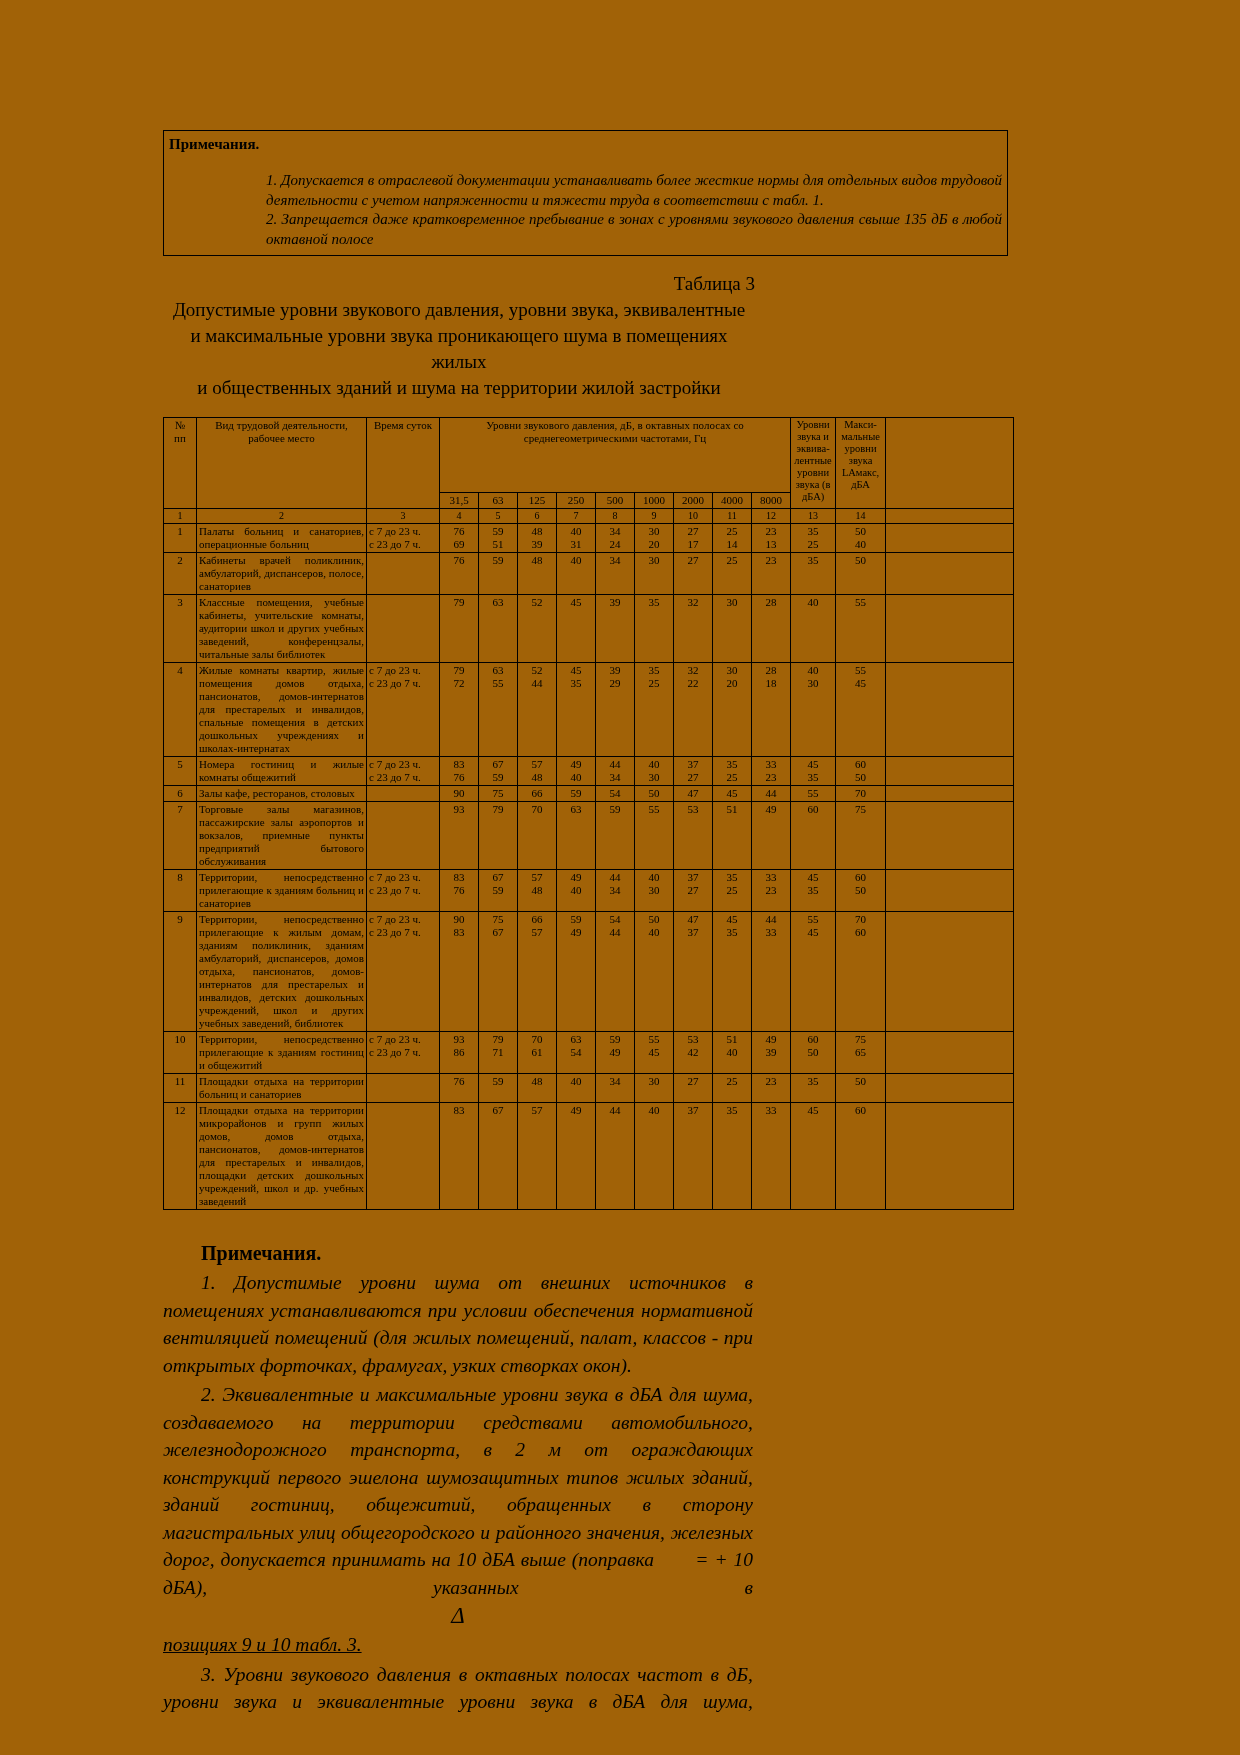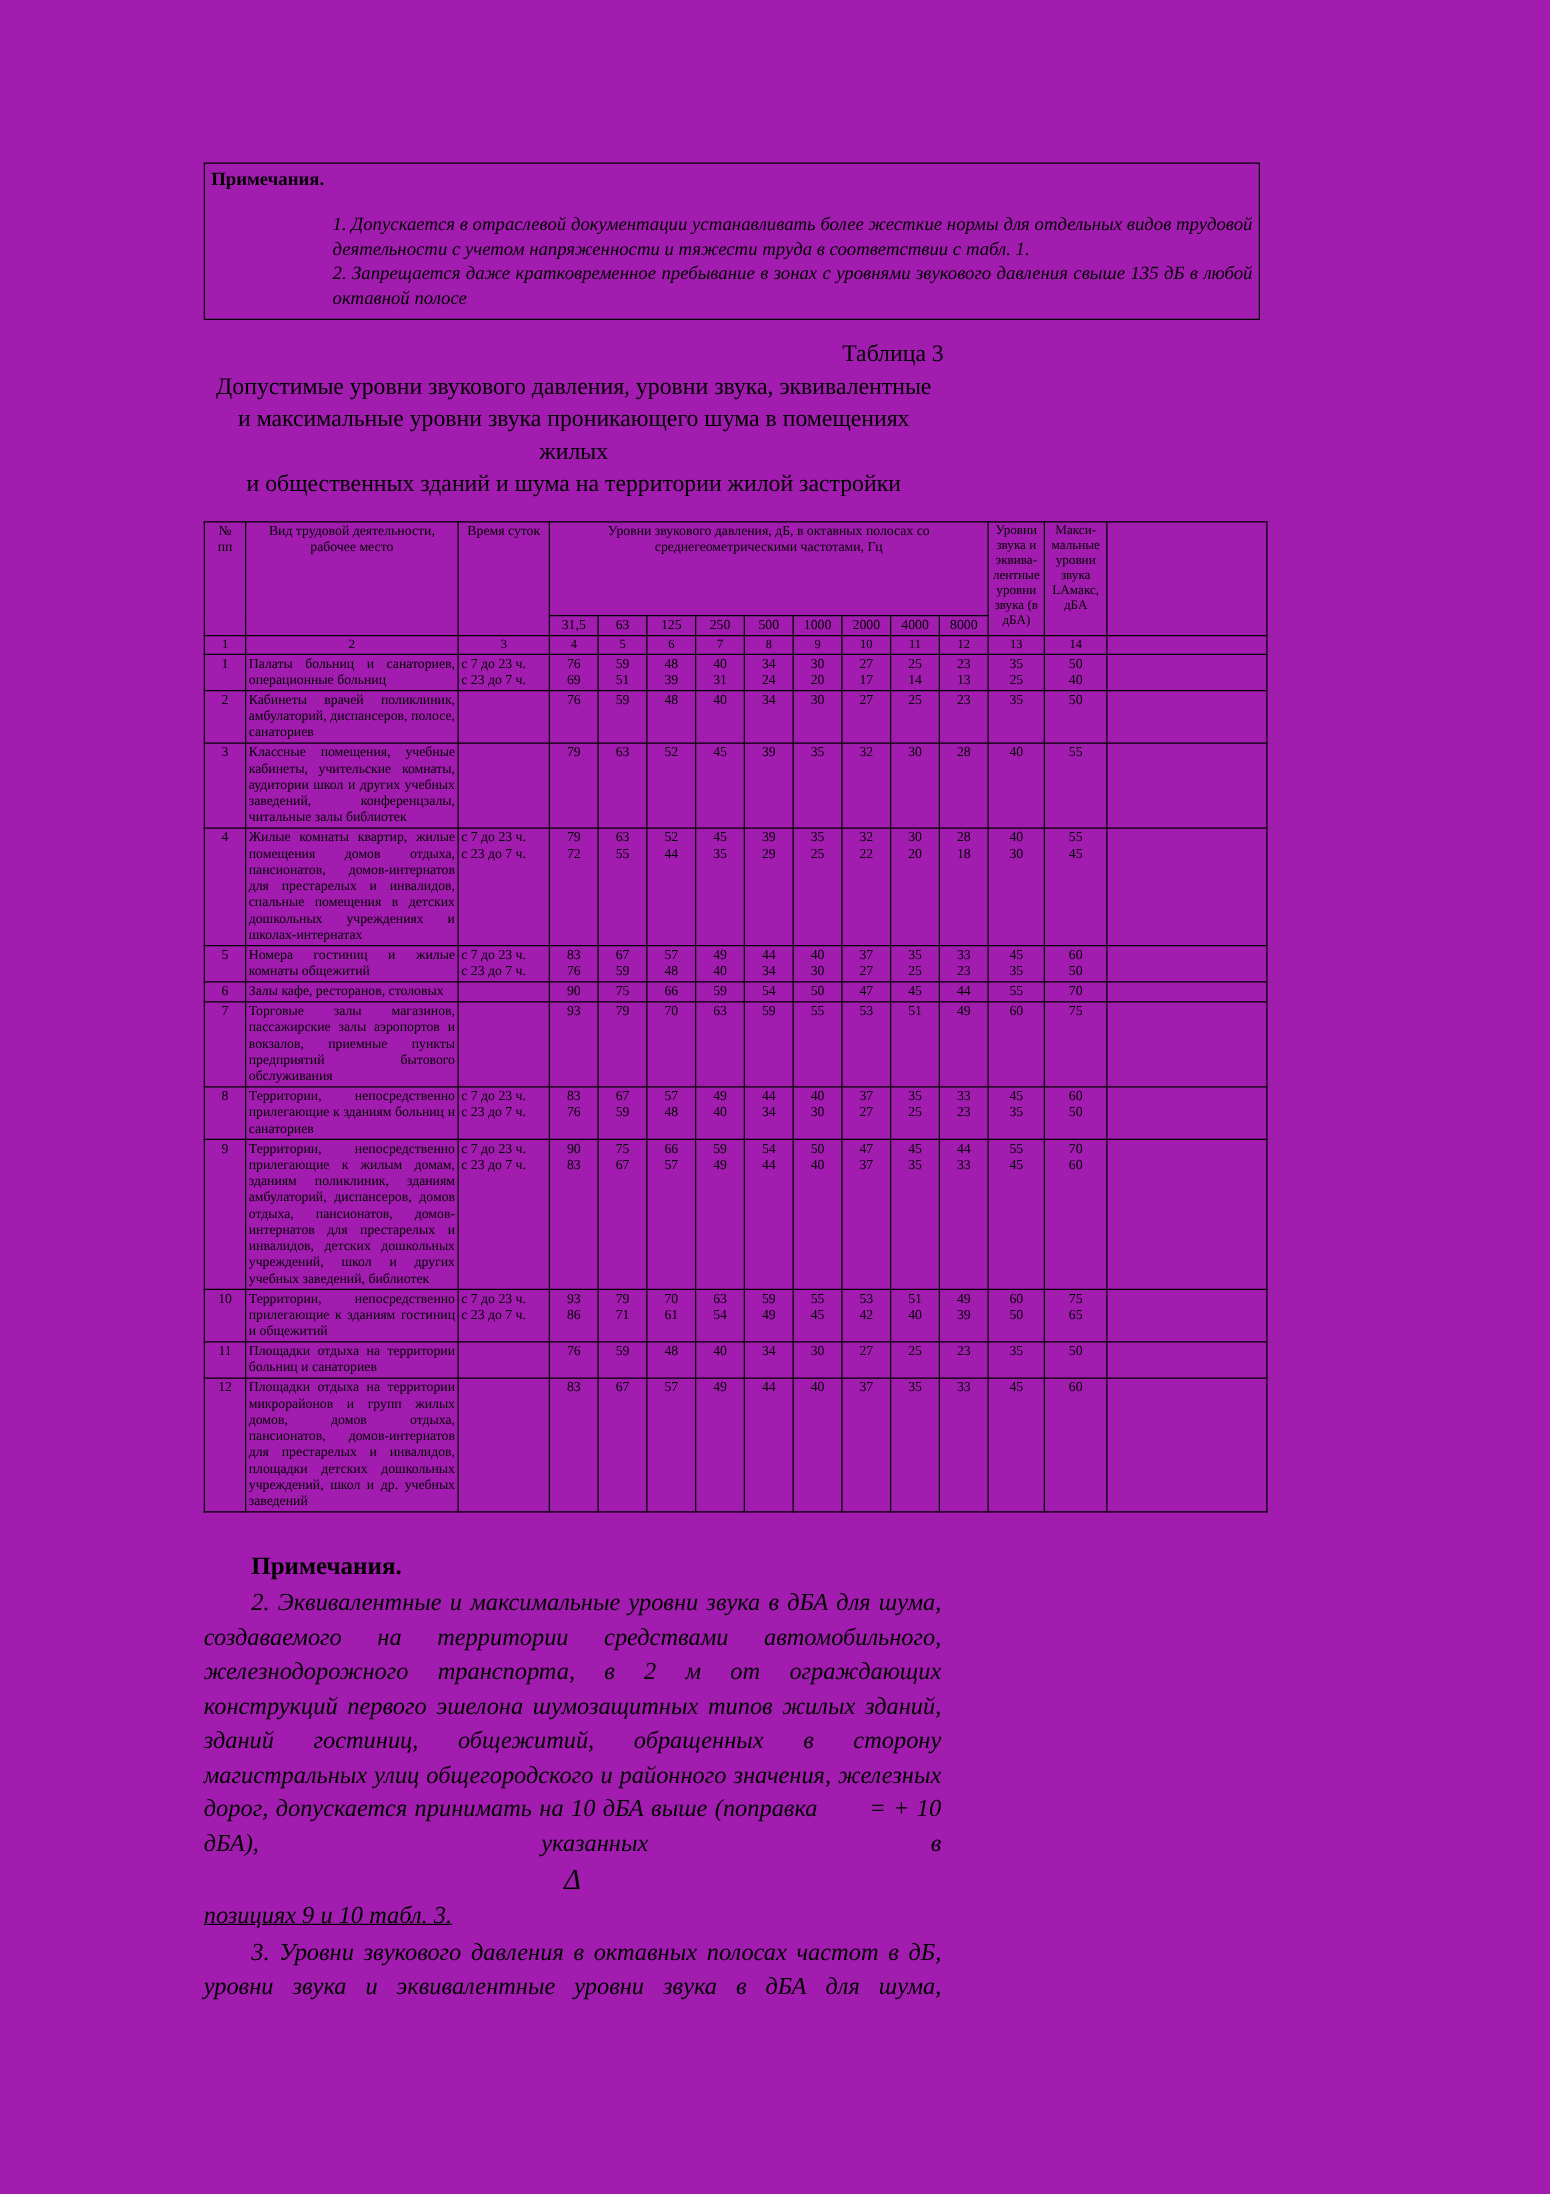--- a/index.html
+++ b/index.html
@@ -1,20 +1,20 @@
 <!DOCTYPE html>
 <html lang="ru"><head>
 <meta charset="utf-8">
 <style>
   html, body { margin: 0; padding: 0; background: #ffffff; }
   .page {
     position: relative;
     width: 1240px;
     height: 1755px;
-    background: #a21caf;
+    background: #a16207;
     color: #000;
     font-family: "Liberation Serif", "DejaVu Serif", serif;
     overflow: hidden;
   }
   .content { margin-left: 163px; width: 850px; }
 
   
   .top-notes {
     margin-top: 130px;
     width: 833px;
@@ -455,20 +455,21 @@
             <td class="pre center">33</td>
             <td class="pre center">45</td>
             <td class="pre center">60</td>
             <td class=""></td>
           </tr>
         </tbody>
     </table>
 
     <div class="bottom">
       <p class="head">Примечания.</p>
+      <p class="para">1. Допустимые уровни шума от внешних источников в помещениях устанавливаются при условии обеспечения нормативной вентиляцией помещений (для жилых помещений, палат, классов - при открытых форточках, фрамугах, узких створках окон).</p>
       <p class="para cut">2. Эквивалентные и максимальные уровни звука в дБА для шума, создаваемого на территории средствами автомобильного, железнодорожного транспорта, в 2 м от ограждающих конструкций первого эшелона шумозащитных типов жилых зданий, зданий гостиниц, общежитий, обращенных в сторону магистральных улиц общегородского и районного значения, железных дорог, допускается принимать на 10 дБА выше (поправка &nbsp;&nbsp;&nbsp;&nbsp;&nbsp; = + 10 дБА), указанных в</p>
       <div class="delta-line">Δ</div>
       <p class="cont">позициях 9 и 10 табл. 3.</p>
       <p class="para cut">3. Уровни звукового давления в октавных полосах частот в дБ, уровни звука и эквивалентные уровни звука в дБА для шума,</p>
     </div>
 
   </div>
 </div>
 
 </body></html>

